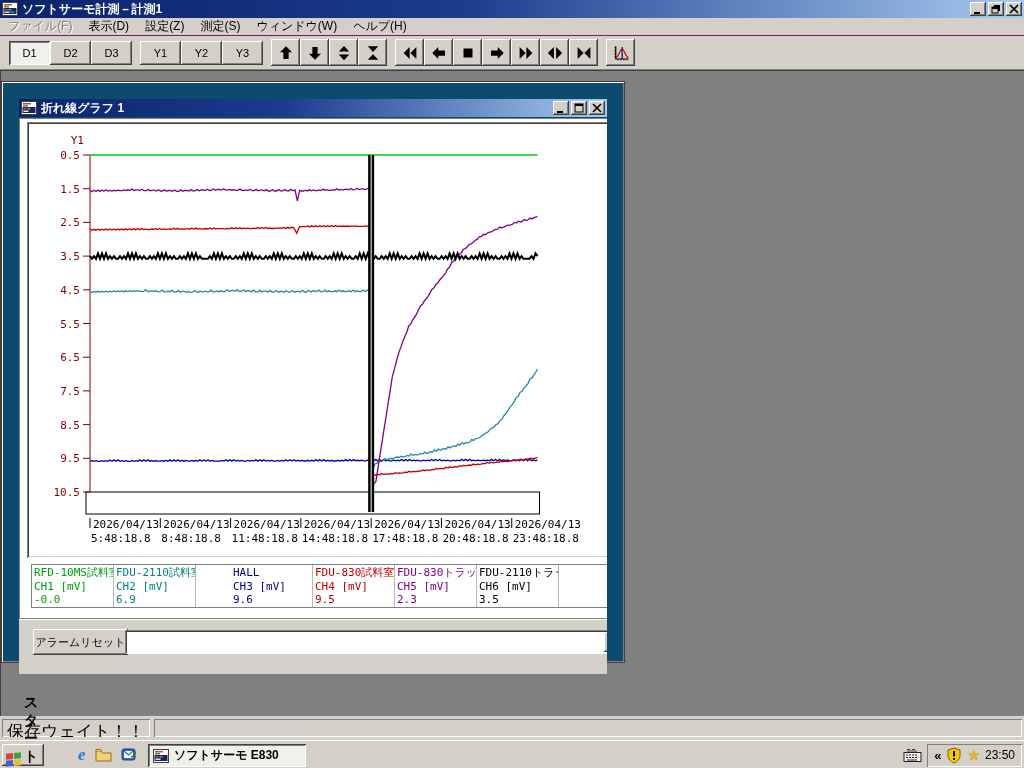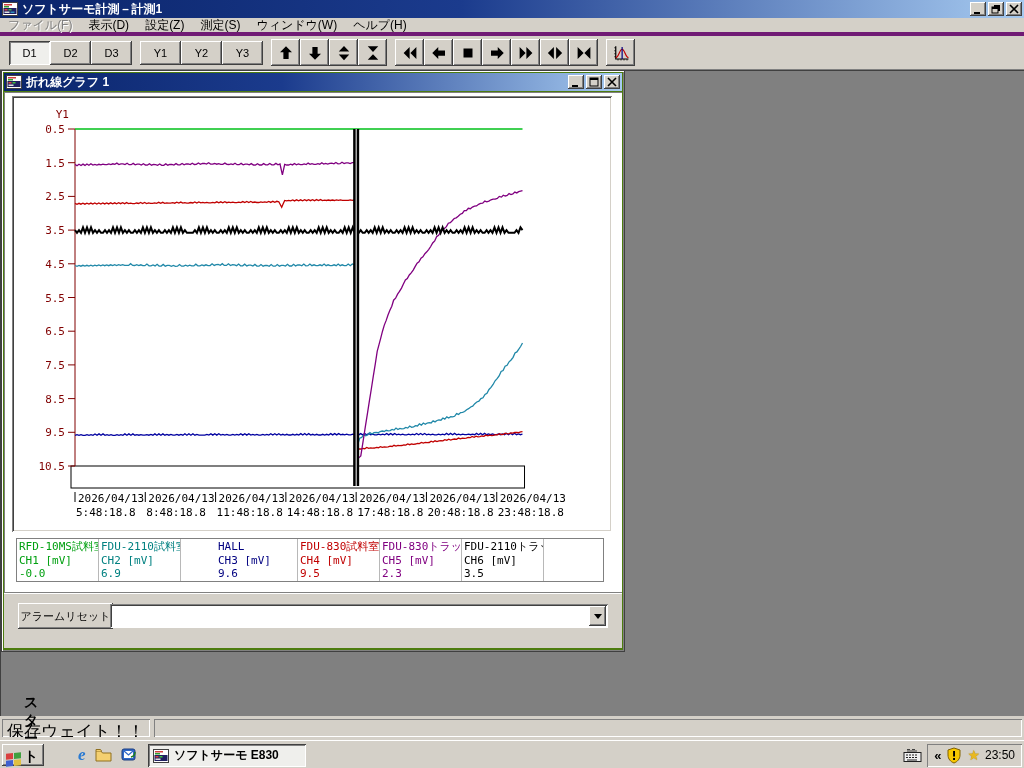--- a/index.html
+++ b/index.html
@@ -17,37 +17,37 @@
   
   .titlebar{position:absolute;left:0;top:0;width:1024px;height:18px;
     background:linear-gradient(90deg,#0a246a 0%,#1b3b8d 45%,#a6caf0 100%);
     display:flex;align-items:center;padding:0 2px;box-sizing:border-box;}
   .titlebar-text{color:#fff;font-weight:bold;font-size:12px;margin-left:4px;flex:1;
     white-space:nowrap;overflow:hidden;}
   .win-btn{width:16px;height:14px;margin-left:2px;display:flex;align-items:center;
     justify-content:center;flex:0 0 auto;}
   .menubar{position:absolute;left:0;top:18px;width:1024px;height:18px;background:#d4d0c8;
     display:flex;align-items:center;font-size:12px;box-sizing:border-box;
-    border-bottom:4px solid #701a75;}
+    border-bottom:1px solid #701a75;}
   .menu-item{padding:1px 8px;color:#000;}
   .menu-item.disabled{color:#808080;text-shadow:1px 1px 0 #ffffff;}
   .toolbar{position:absolute;left:0;top:36px;width:1024px;height:34px;background:#d4d0c8;
     display:flex;align-items:center;padding-left:9px;box-sizing:border-box;
     border-bottom:1px solid #808080;}
   .tb-group{display:flex;margin-right:8px;}
   .tb-btn{width:41px;height:24px;display:flex;align-items:center;justify-content:center;
     font-size:11px;color:#000;}
   .tb-btn.big{width:29px;height:27px;}
   .tb-btn svg{display:block;}
   
   .workspace{position:absolute;left:0;top:70px;width:1024px;height:646px;background:#808080;
     box-shadow:inset 1px 1px 0 #404040;}
-  .child{position:absolute;left:2px;top:1px;width:622px;height:580px;background:#4d7c0f;
+  .child{position:absolute;left:2px;top:12px;width:622px;height:580px;background:#0c4a6e;
     box-shadow:0 0 0 1px #404040, inset 1px 1px 0 #ffffff, inset -1px -1px 0 #808080;
-    padding:2px;box-sizing:border-box;}
+    padding:17px;box-sizing:border-box;}
   .child-titlebar{height:18px;background:linear-gradient(90deg,#0a246a 0%,#1b3b8d 45%,#a6caf0 100%);
     display:flex;align-items:center;padding:0 2px;}
   .child-client{position:relative;height:556px;background:#ffffff;margin-top:1px;
     box-shadow:inset 1px 1px 0 #808080;overflow:hidden;}
   .graph-panel{position:absolute;left:8px;top:4px;width:600px;height:436px;background:#fff;
     box-shadow:inset 1px 1px 0 #808080, inset -1px -1px 0 #ffffff,
                inset 2px 2px 0 #404040, inset -2px -2px 0 #d4d0c8;}
   svg.chart{position:absolute;left:2px;top:2px;}
   svg.chart text{font-family:"DejaVu Sans Mono",monospace;font-size:11px;}
   .legend{position:absolute;left:12px;top:446px;width:588px;height:44px;background:#fff;

